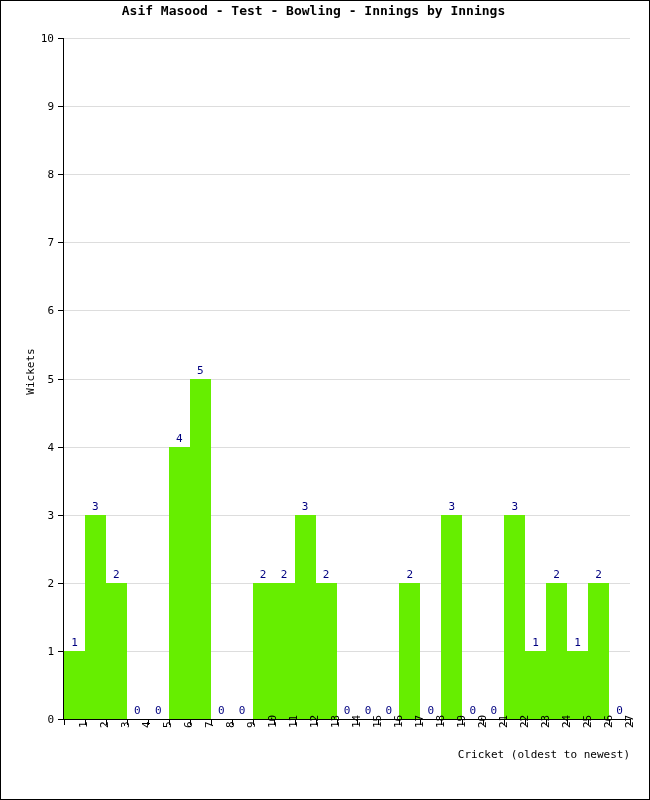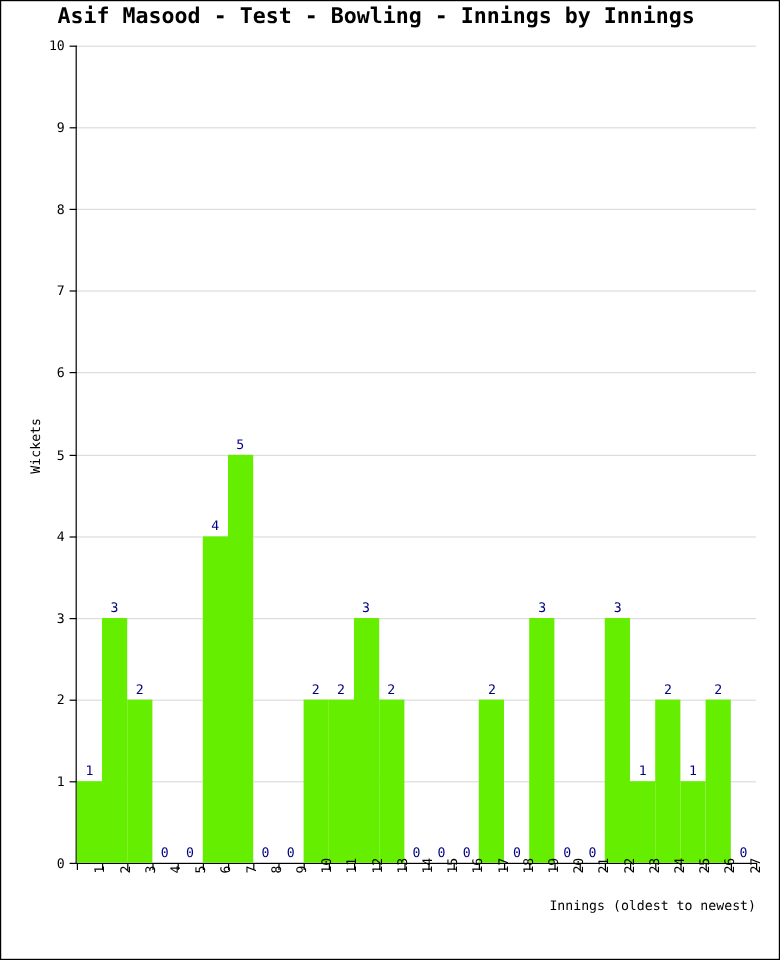--- a/index.html
+++ b/index.html
@@ -30,21 +30,21 @@
     box-sizing: border-box;
     pointer-events: none;
   }
 
   #chart-title {
     position: absolute;
     left: 0;
     top: 3px;
     width: 627px;
     text-align: center;
-    font-size: 18px;
+    font-size: 13px;
     font-weight: bold;
     color: #000000;
     letter-spacing: 0px;
     white-space: nowrap;
   }
 
   
   #plot-area {
     position: absolute;
     left: 64px;
@@ -308,16 +308,16 @@
       <div class="xtick-label" style="left: 476.778px;">20</div>
       <div class="xtick-label" style="left: 497.741px;">21</div>
       <div class="xtick-label" style="left: 518.704px;">22</div>
       <div class="xtick-label" style="left: 539.667px;">23</div>
       <div class="xtick-label" style="left: 560.63px;">24</div>
       <div class="xtick-label" style="left: 581.593px;">25</div>
       <div class="xtick-label" style="left: 602.556px;">26</div>
       <div class="xtick-label" style="left: 623.519px;">27</div>
     </div>
 
-  <div id="xlabel">Innings (oldest to newest)</div>
+  <div id="xlabel">Cricket (oldest to newest)</div>
 
 
 </div>
 
 </body></html>

